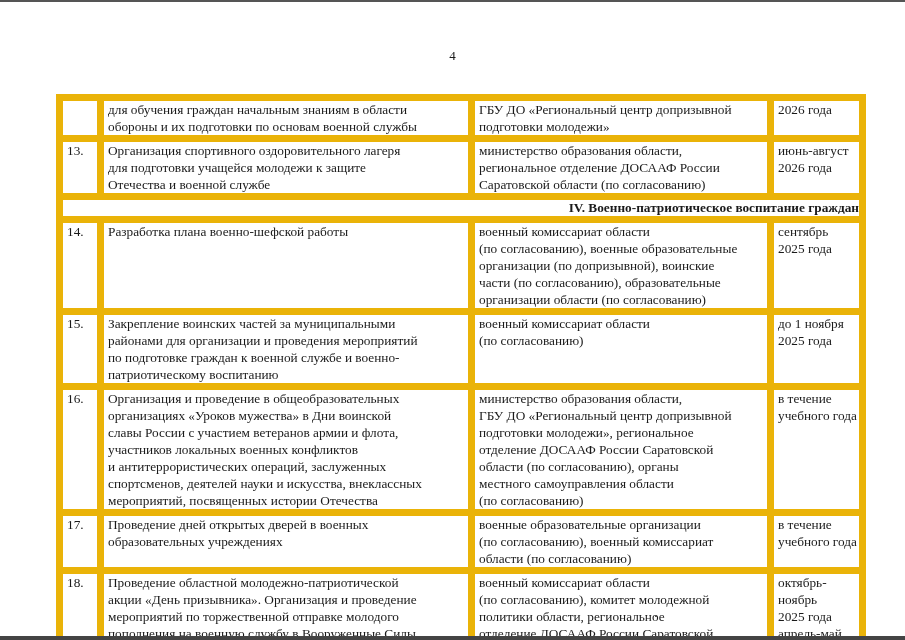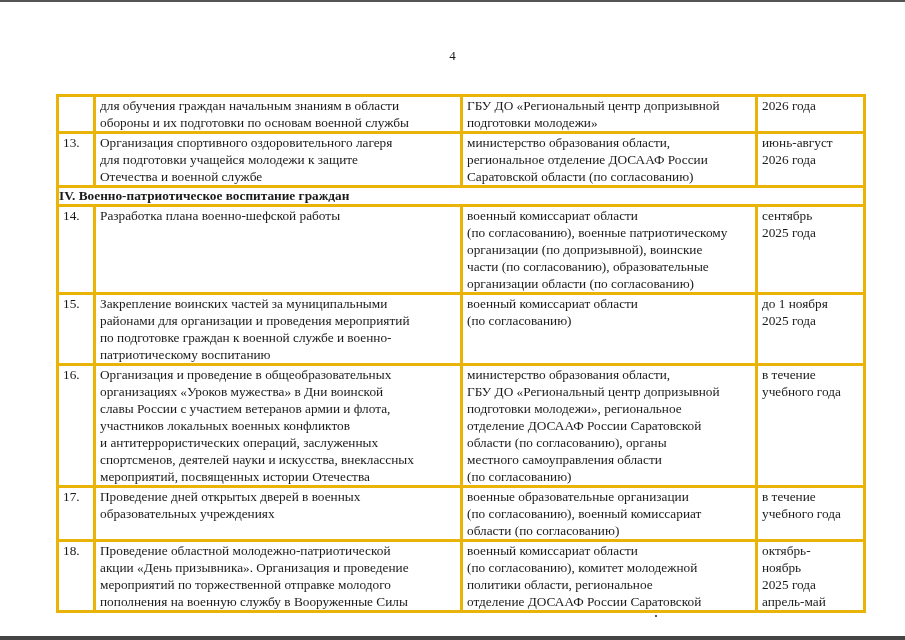--- a/index.html
+++ b/index.html
@@ -4,26 +4,26 @@
   <style>
     html, body { margin: 0; padding: 0; background: #ffffff; }
     body { width: 905px; height: 640px; position: relative; overflow: hidden;
            font-family: "Liberation Serif", "DejaVu Serif", serif; color: #1a1a1a; }
     .top-edge { position: absolute; left: 0; top: 0; width: 905px; height: 2px; background: #555; }
     .bottom-edge { position: absolute; left: 0; top: 636px; width: 905px; height: 4px; background: #444; }
     .page-number { position: absolute; top: 48px; left: 0; width: 905px; text-align: center; font-size: 13px; }
     .stray-dot { position: absolute; left: 655px; top: 615px; width: 2px; height: 2px; background: #555; }
     table.plan { position: absolute; left: 56px; top: 94px; width: 810px;
                  border-collapse: collapse; table-layout: fixed; font-size: 13.3px; line-height: 17px; }
-    table.plan td { border: 3px solid #eab308; vertical-align: top; padding: 0 4px; }
+    table.plan td { border: 7px solid #eab308; vertical-align: top; padding: 0 4px; }
     td.num { width: 26px; padding: 0 2px; }
     td.event { width: 356px; }
     td.resp { width: 284px; }
     td.term { }
-    tr.section td { text-align: left; font-weight: bold; padding: 0; height: 16px; line-height: 16px; }
+    tr.section td { text-align: right; font-weight: bold; padding: 0; height: 16px; line-height: 16px; }
     .line { display: block; white-space: nowrap; }
   </style>
 </head>
 <body>
 
 <div class="top-edge"></div>
 <div class="page-number">4</div>
 
 <table class="plan">
   <tbody id="plan-body">
@@ -61,21 +61,21 @@
       <tr class="section">
         <td colspan="4">IV. Военно-патриотическое воспитание граждан</td>
       </tr>
       <tr>
         <td class="num">14.</td>
         <td class="event">
           <span class="line">Разработка плана военно-шефской работы</span>
         </td>
         <td class="resp">
           <span class="line">военный комиссариат области</span>
-          <span class="line">(по согласованию), военные патриотическому</span>
+          <span class="line">(по согласованию), военные образовательные</span>
           <span class="line">организации (по допризывной), воинские</span>
           <span class="line">части (по согласованию), образовательные</span>
           <span class="line">организации области (по согласованию)</span>
         </td>
         <td class="term">
           <span class="line">сентябрь</span>
           <span class="line">2025 года</span>
         </td>
       </tr>
       <tr>

